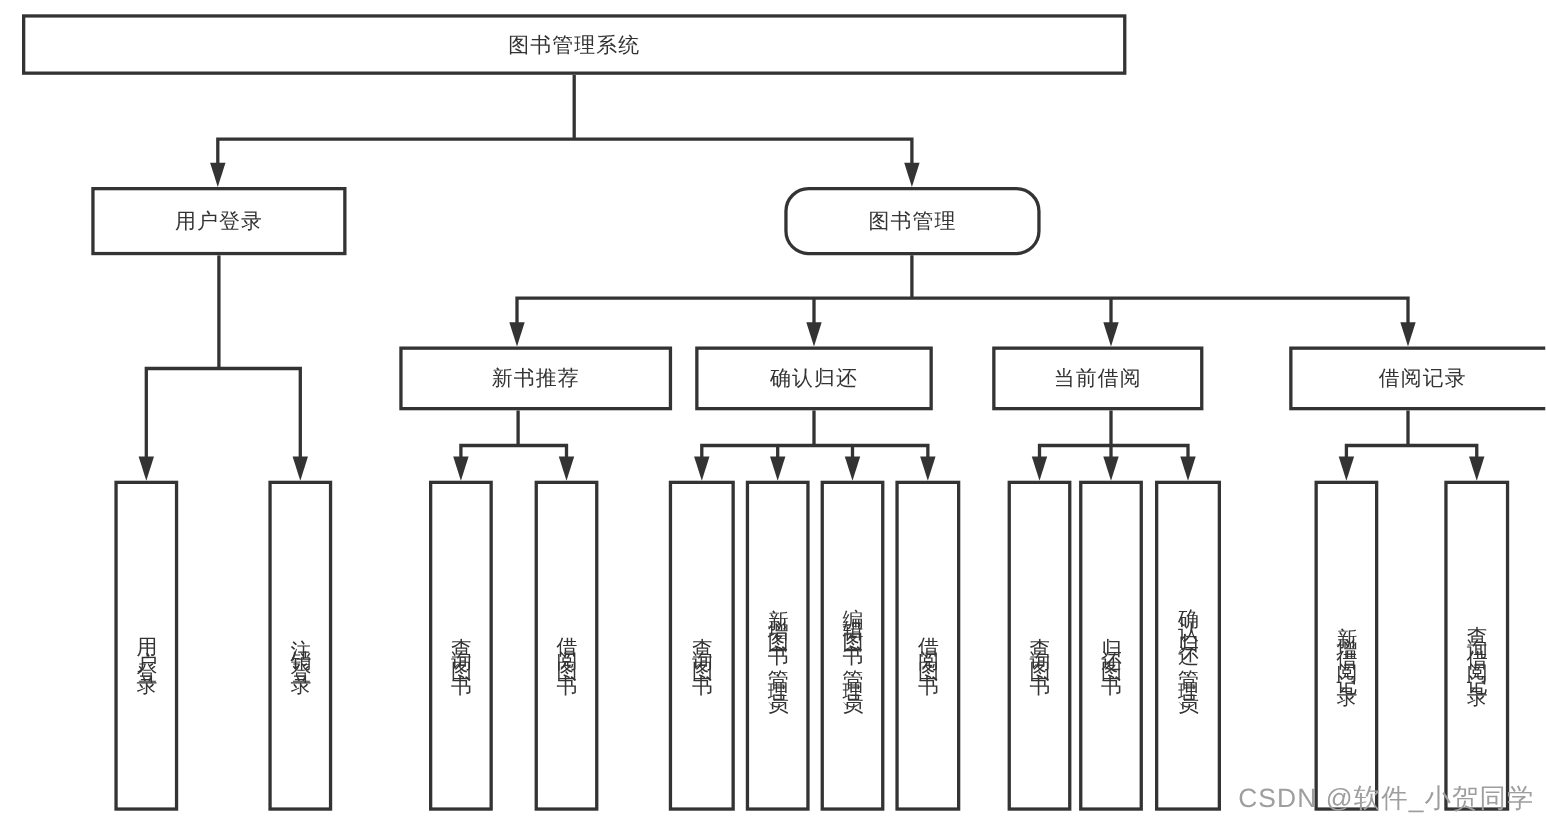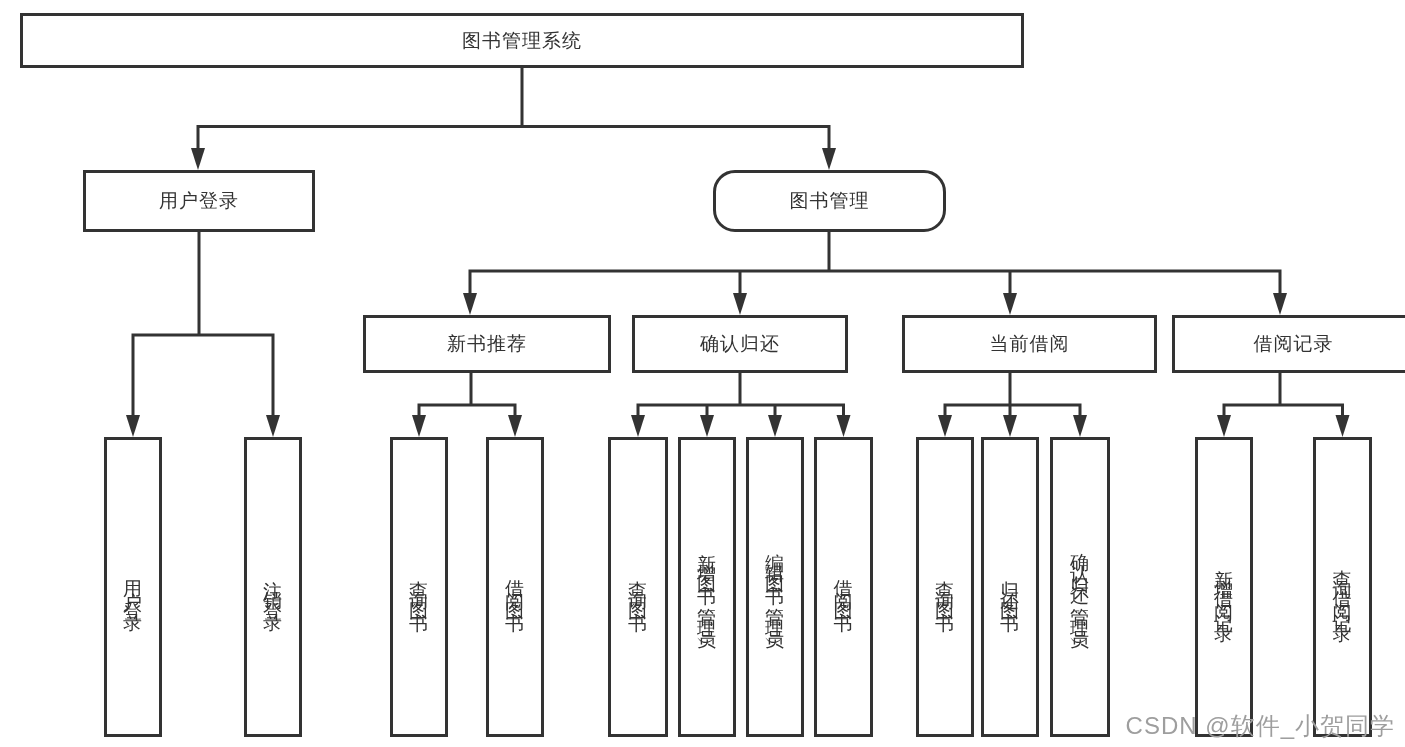--- a/index.html
+++ b/index.html
@@ -24,21 +24,21 @@
   .vlabel{
     writing-mode:vertical-rl;text-orientation:mixed;
     font-size:19px;line-height:1;letter-spacing:11px;white-space:nowrap;
   }
   
   #n-root{left:20px;top:13px;width:1004px;height:55px;text-align:right;}
   #n-user-login{left:83px;top:170px;width:232px;height:62px;}
   #n-book-mgmt{left:713px;top:170px;width:233px;height:62px;border-radius:22px;}
   #n-new-books{left:363px;top:315px;width:248px;height:58px;}
   #n-book-borrow{left:632px;top:315px;width:216px;height:58px;}
-  #n-current-borrow{left:902px;top:315px;width:255px;height:58px;}
+  #n-current-borrow{left:902px;top:315px;width:192px;height:58px;}
   #n-borrow-records{left:1172px;top:315px;width:243px;height:58px;}
   #n-l-user-login{left:104px;width:58px;}
   #n-l-logout{left:244px;width:58px;}
   #n-l-nb-query{left:390px;width:58px;}
   #n-l-nb-borrow{left:486px;width:58px;}
   #n-l-bb-query{left:608px;width:60px;}
   #n-l-bb-add{left:678px;width:58px;}
   #n-l-bb-edit{left:746px;width:58px;}
   #n-l-bb-borrow{left:814px;width:59px;}
   #n-l-cb-query{left:916px;width:58px;}

